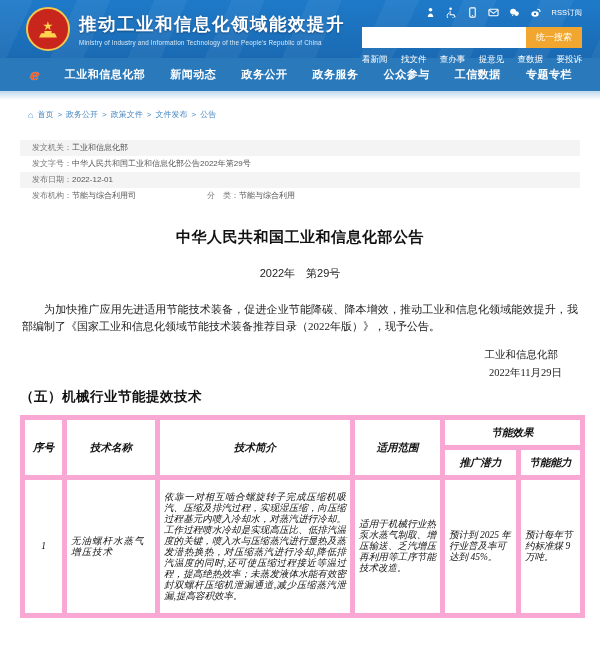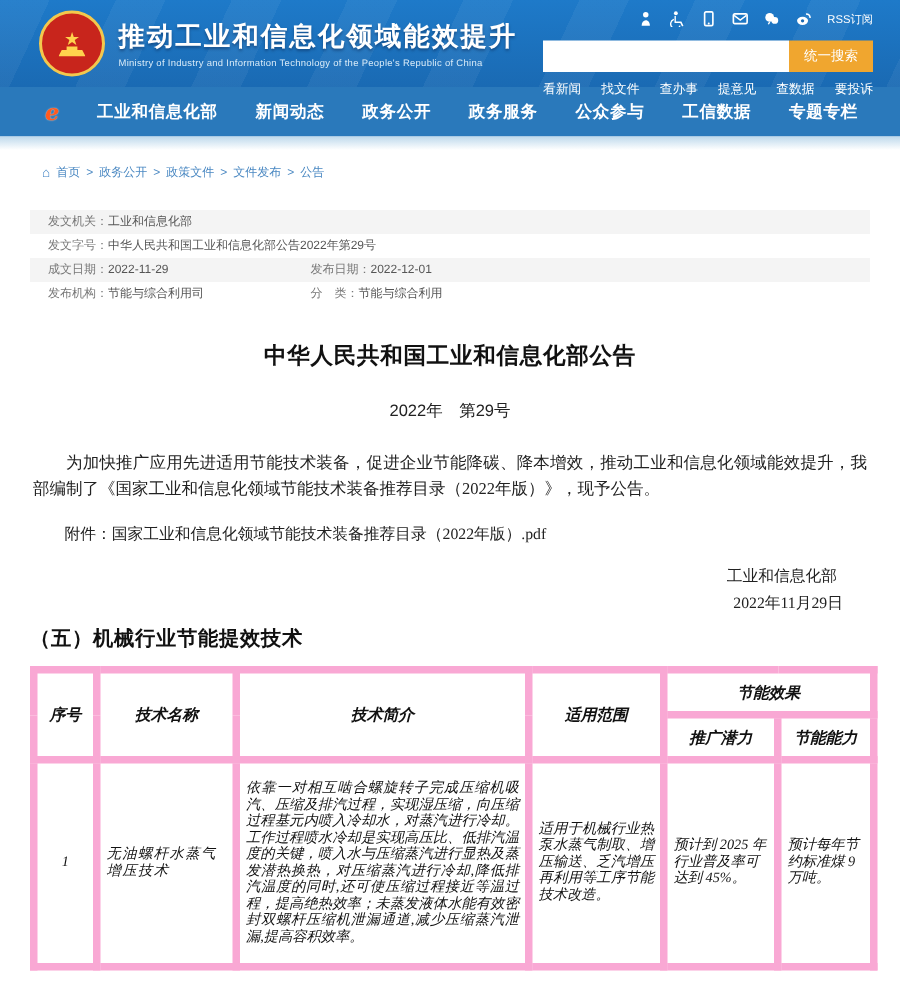--- a/index.html
+++ b/index.html
@@ -176,33 +176,31 @@
   </div>
 
   <div class="meta">
     <div class="meta-row">
       <span class="meta-cell"><span class="meta-label">发文机关：</span><span class="meta-value">工业和信息化部</span></span>
     </div>
     <div class="meta-row">
       <span class="meta-cell"><span class="meta-label">发文字号：</span><span class="meta-value">中华人民共和国工业和信息化部公告2022年第29号</span></span>
     </div>
     <div class="meta-row">
-      <span class="meta-cell first"><span class="meta-label">成文日期：</span><span class="meta-value">2022-11-29</span></span>
       <span class="meta-cell"><span class="meta-label">发布日期：</span><span class="meta-value">2022-12-01</span></span>
     </div>
     <div class="meta-row">
       <span class="meta-cell first"><span class="meta-label">发布机构：</span><span class="meta-value">节能与综合利用司</span></span>
       <span class="meta-cell"><span class="meta-label">分　类：</span><span class="meta-value">节能与综合利用</span></span>
     </div>
   </div>
 
   <div class="doc-title">中华人民共和国工业和信息化部公告</div>
   <div class="doc-number">2022年　第29号</div>
   <div class="doc-body serif">为加快推广应用先进适用节能技术装备，促进企业节能降碳、降本增效，推动工业和信息化领域能效提升，我部编制了《国家工业和信息化领域节能技术装备推荐目录（2022年版）》，现予公告。</div>
-  <div class="doc-attachment serif">附件：国家工业和信息化领域节能技术装备推荐目录（2022年版）.pdf</div>
   <div class="doc-sign serif">工业和信息化部</div>
   <div class="doc-sign-date serif">2022年11月29日</div>
 
   <div class="section-title">（五）机械行业节能提效技术</div>
 
   <table class="tech">
     <colgroup>
       <col style="width:42px">
         <col style="width:93px">
         <col style="width:195px">

